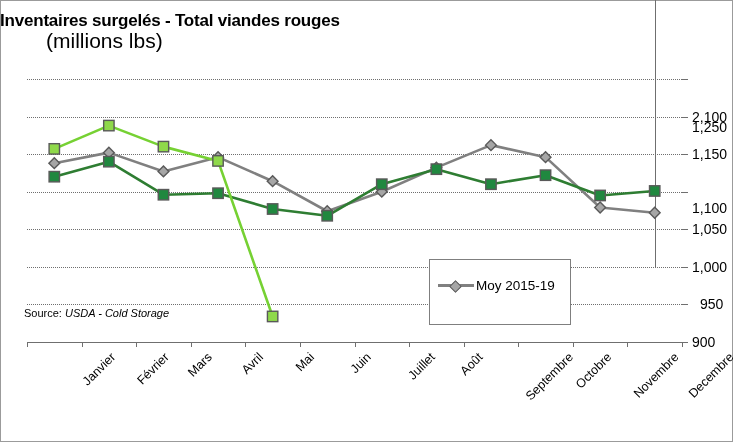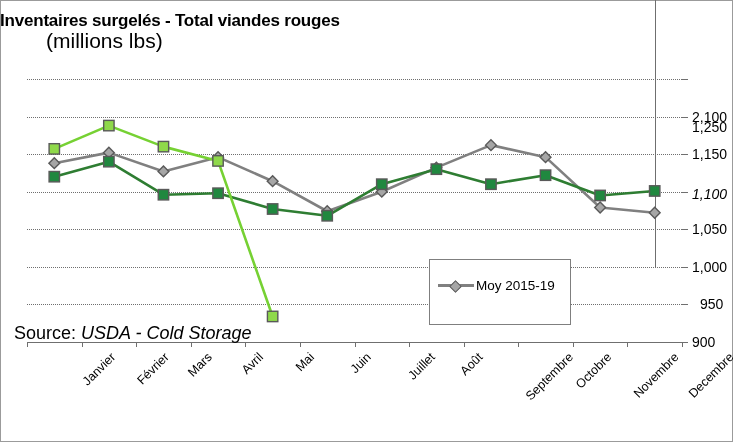--- a/index.html
+++ b/index.html
@@ -77,24 +77,23 @@
   }
   
   #series-svg{
     position:absolute;left:0;top:0;
     width:733px;height:442px;
     pointer-events:none;
   }
   
   #source-note{
     position:absolute;
-    left:14px;top:307px;
-    font-size:18px;
+    left:24px;top:307px;
+    font-size:11px;
     white-space:nowrap;
-    margin-top:16px;
   }
   #source-note i{font-style:italic;}
   
   #legend{
     position:absolute;
     left:429px;top:259px;
     width:142px;height:66px;
     background:#ffffff;
     border:1px solid #7f7f7f;
     box-sizing:border-box;
@@ -173,21 +172,21 @@
     <div class="tick-x" style="left: 463.667px;"></div>
     <div class="tick-x" style="left: 518.25px;"></div>
     <div class="tick-x" style="left: 572.833px;"></div>
     <div class="tick-x" style="left: 627.417px;"></div>
     <div class="tick-x" style="left: 682px;"></div>
   </div>
 <div id="y-labels">
     <div class="ylabel" style="top: 79px; margin-top: 48px;">1,250</div>
     <div class="ylabel" style="top: 116.571px;">2,100</div>
     <div class="ylabel" style="top: 154.143px;">1,150</div>
-    <div class="ylabel" style="top: 194px; font-style: italic;">1,100</div>
+    <div class="ylabel" style="top: 208px;">1,100</div>
     <div class="ylabel" style="top: 229.286px;">1,050</div>
     <div class="ylabel" style="top: 266.857px;">1,000</div>
     <div class="ylabel" style="top: 304.429px; margin-left: 8px;">950</div>
     <div class="ylabel" style="top: 342px;">900</div>
   </div>
 <div id="x-labels">
     <div class="xlabel" style="left: 68.2917px;">Janvier</div>
     <div class="xlabel" style="left: 122.875px;">Février</div>
     <div class="xlabel" style="left: 177.458px;">Mars</div>
     <div class="xlabel" style="left: 232.042px;">Avril</div>

